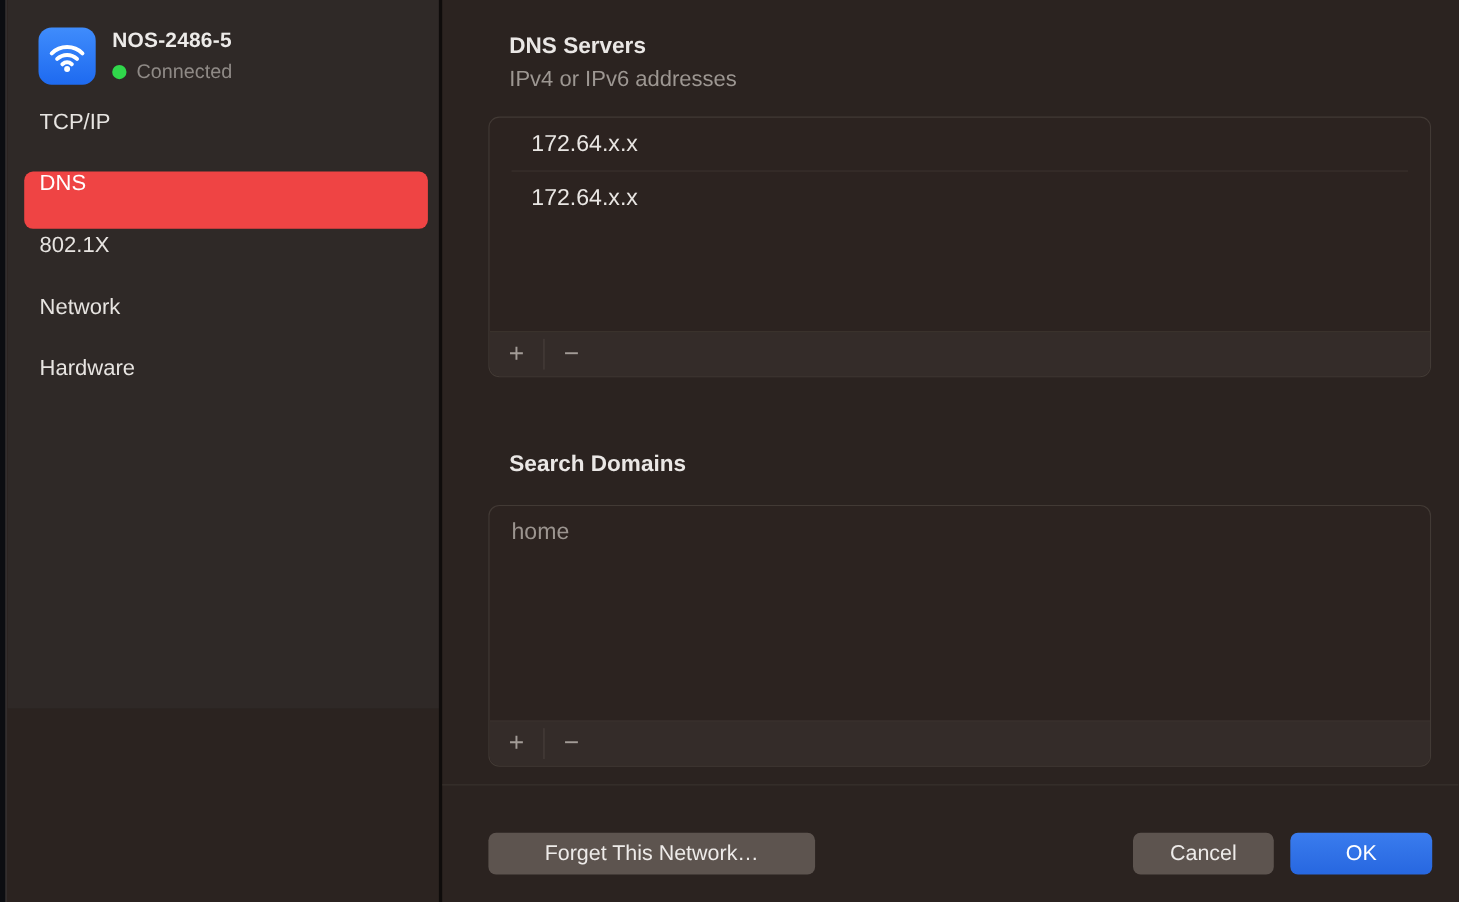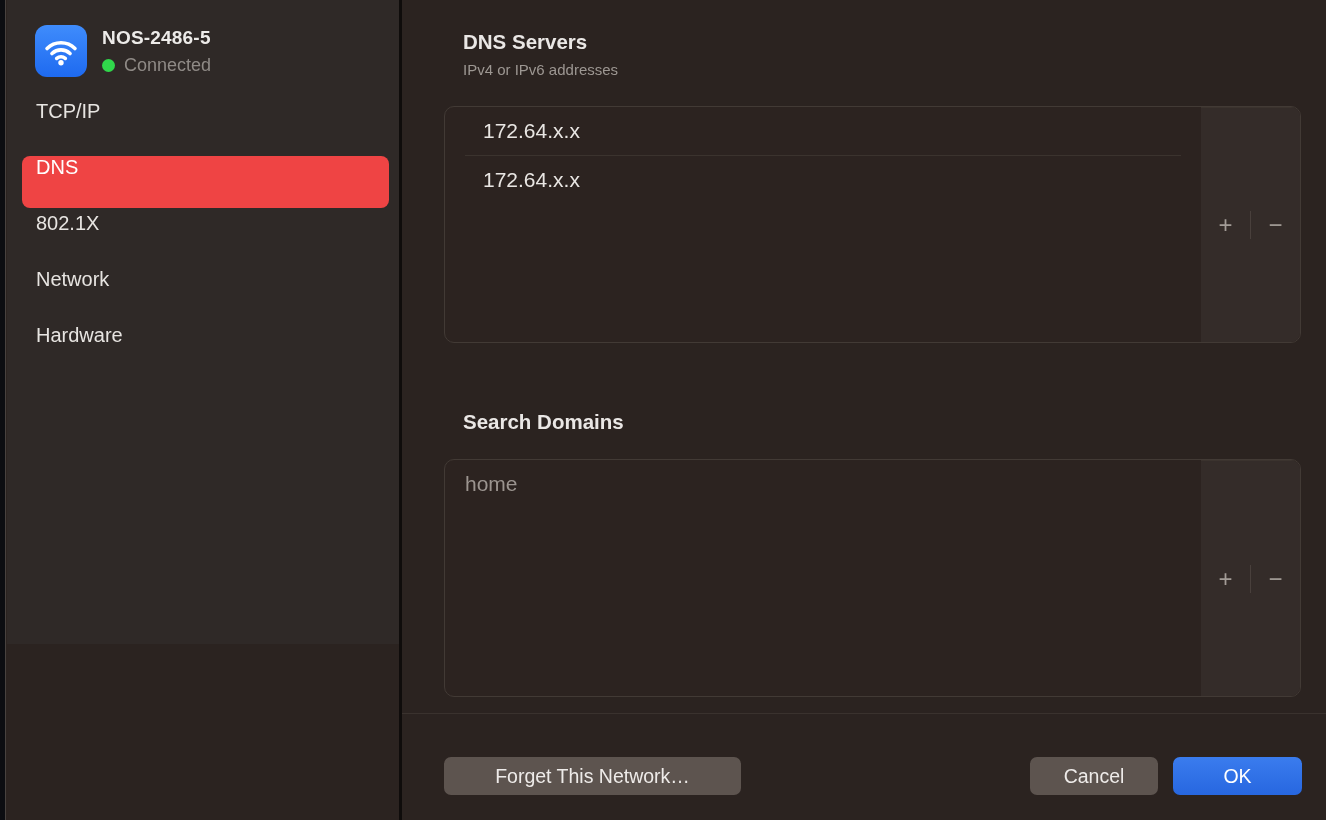--- a/index.html
+++ b/index.html
@@ -53,30 +53,30 @@
     padding-left: 14px;
     font-size: 20px; color: #e7e4e1;
     cursor: default;
   }
   .nav-item.selected { background: #ef4444; color: #ffffff; }
 
   
   .main { position: absolute; left: 402px; top: 0; width: 924px; height: 820px; }
 
   .section-title { position: absolute; left: 61px; font-size: 20.5px; font-weight: 700; color: #eae7e5; }
-  .section-sub { position: absolute; left: 61px; font-size: 15px; color: #9d9792; }
+  .section-sub { position: absolute; left: 61px; font-size: 20px; color: #9d9792; }
   #dns-title { top: 30px; }
   #dns-sub { top: 61px; }
   #sd-title { top: 410px; }
 
   .list-box {
     position: absolute; left: 42px; width: 857px;
     border: 1px solid #423a35; border-radius: 10px;
     background: #2c2320; overflow: hidden;
-    display: flex; flex-direction: row;
+    display: flex; flex-direction: column;
   }
   #dns-box { top: 106px; height: 237px; }
   #sd-box  { top: 459px; height: 238px; }
   .list-area { flex: 1 1 auto; }
   .list-row {
     height: 48px; display: flex; align-items: center;
     font-size: 21px; color: #e9e6e3;
   }
   .list-row.indent-lg { padding-left: 38px; }
   .list-row.indent-sm { padding-left: 20px; color: #9b948f; }

